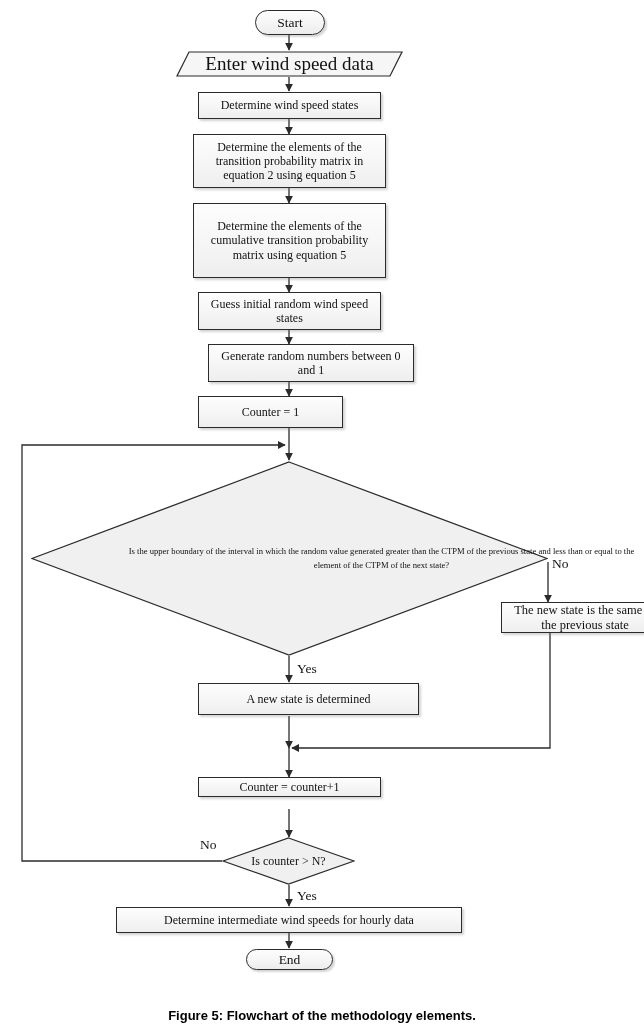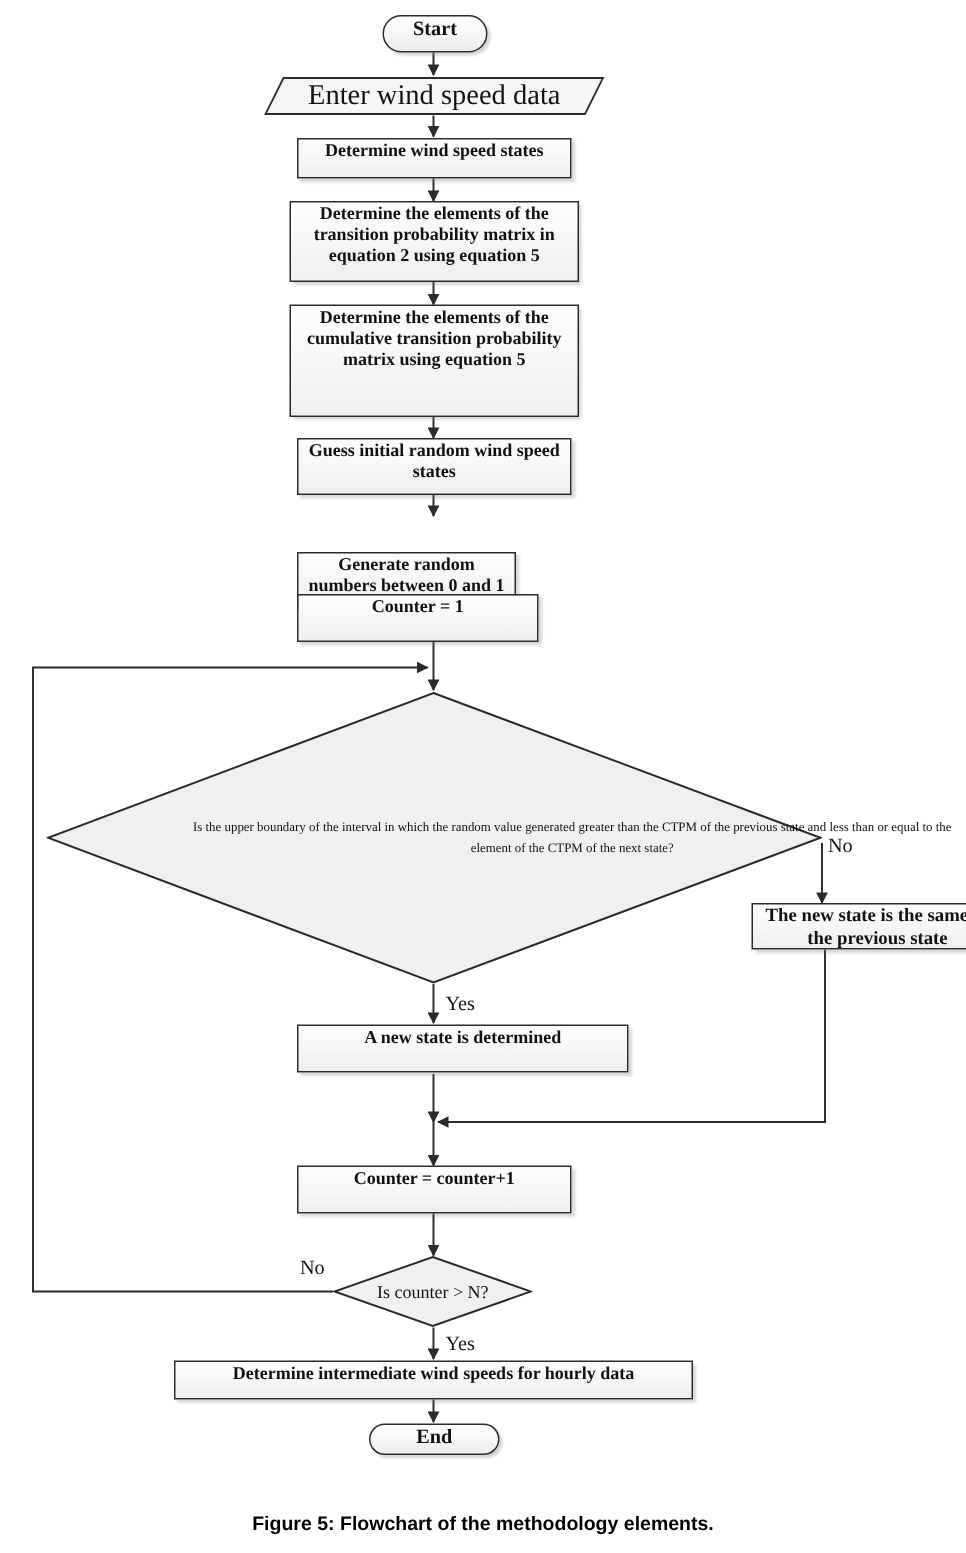--- a/index.html
+++ b/index.html
@@ -1,21 +1,21 @@
 <!DOCTYPE html>
 <html><head>
 <meta charset="utf-8">
 <style>
   html,body{margin:0;padding:0;background:#ffffff;}
   body{
     width:644px;height:1035px;position:relative;overflow:hidden;
     font-family:"Liberation Serif","DejaVu Serif",serif;color:#111;
   }
   #chart{position:absolute;left:0;top:0;width:644px;height:1035px;}
-  .node{position:absolute;box-sizing:border-box;display:flex;align-items:flex-start;justify-content:center;text-align:center;line-height:1.18;font-weight:bold;}
+  .node{position:absolute;box-sizing:border-box;display:flex;align-items:center;justify-content:center;text-align:center;line-height:1.18;}
   .proc{
     border:1px solid #2b2b2b;
     background:linear-gradient(180deg,#fdfdfd 0%,#f7f7f7 45%,#eeeeee 100%);
     box-shadow:2px 2px 2px rgba(120,120,120,0.32);
     font-size:12px;
   }
   .term{
     border:1px solid #2b2b2b;border-radius:13px;
     background:linear-gradient(180deg,#fdfdfd 0%,#f6f6f6 50%,#ececec 100%);
     box-shadow:2px 2px 2px rgba(120,120,120,0.32);
@@ -85,25 +85,25 @@
   </div>
 
   <div class="node proc" style="left:193px;top:203px;width:193px;height:75px;padding:0 6px;">
     <span>Determine the elements of the cumulative transition probability matrix using equation 5</span>
   </div>
 
   <div class="node proc" style="left:198px;top:292px;width:183px;height:38px;padding:0 6px;">
     <span>Guess initial random wind speed states</span>
   </div>
 
-  <div class="node proc" style="left:198px;top:344px;width:146px;height:38px;padding:0 6px;margin-top:24px;">
+  <div class="node proc" style="left:208px;top:344px;width:206px;height:38px;padding:0 6px;">
     <span>Generate random numbers between 0 and 1</span>
   </div>
 
-  <div class="node proc" style="left:198px;top:396px;width:161px;height:32px;">
+  <div class="node proc" style="left:198px;top:396px;width:145px;height:32px;">
     <span>Counter = 1</span>
   </div>
 
   <div class="dia-wrap" style="left:31px;top:461px;width:517px;height:195px;">
     <svg width="517" height="195" viewBox="0 0 517 195" xmlns="http://www.w3.org/2000/svg">
       <polygon points="258,1 516,97.5 258,194 1,97.5" fill="#f0f0f0" stroke="#2b2b2b" stroke-width="1.3"></polygon>
     </svg>
     <div class="dia-txt" style="padding:0 92px;">
       <span style="font-size:8.6px;line-height:1.55;">Is the upper boundary of the interval in which the random value generated greater than the CTPM of the previous state and less than or equal to the element of the CTPM of the next state?</span>
     </div>
@@ -114,21 +114,21 @@
   <div class="lbl" style="left:297px;top:662px;">Yes</div>
 
   <div class="node proc" style="left:465px;top:602px;width:168px;height:31px;padding:0 5px;font-size:12.5px;margin-left:36px;">
     <span>The new state is the same as the previous state</span>
   </div>
 
   <div class="node proc" style="left:198px;top:683px;width:221px;height:32px;">
     <span>A new state is determined</span>
   </div>
 
-  <div class="node proc" style="left:198px;top:777px;width:183px;height:32px;">
+  <div class="node proc" style="left:198px;top:777px;width:183px;height:20px;">
     <span>Counter = counter+1</span>
   </div>
 
   <div class="dia-wrap" style="left:222px;top:837px;width:133px;height:48px;">
     <svg width="133" height="48" viewBox="0 0 133 48" xmlns="http://www.w3.org/2000/svg">
       <polygon points="66.5,1 132,24 66.5,47 1,24" fill="#f0f0f0" stroke="#2b2b2b" stroke-width="1.3"></polygon>
     </svg>
     <div class="dia-txt">
       <span style="font-size:12px;">Is counter &gt; N?</span>
     </div>

